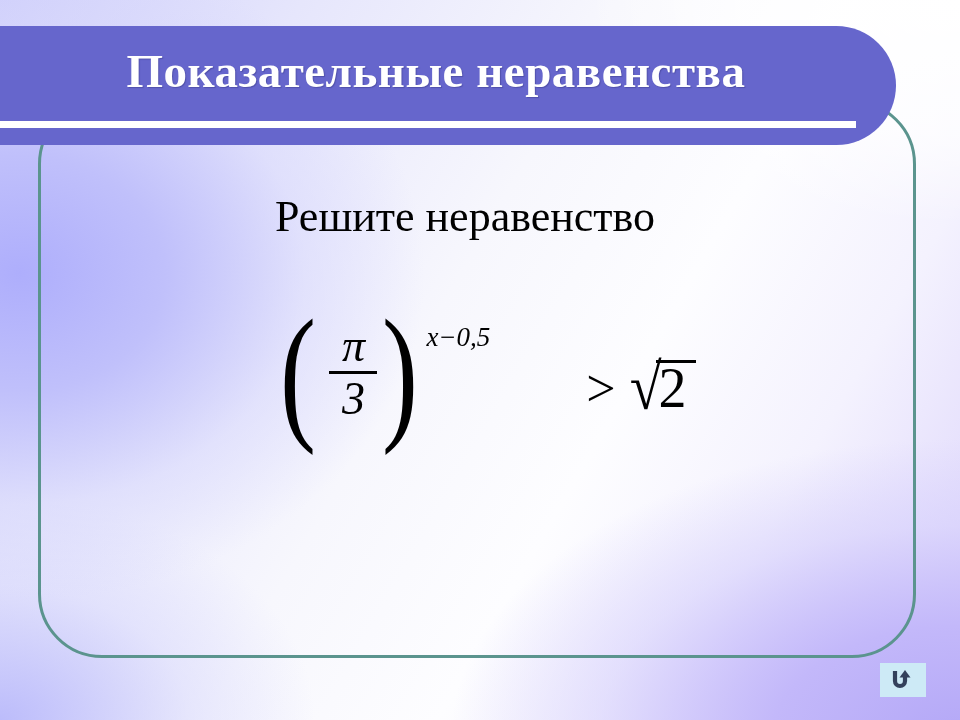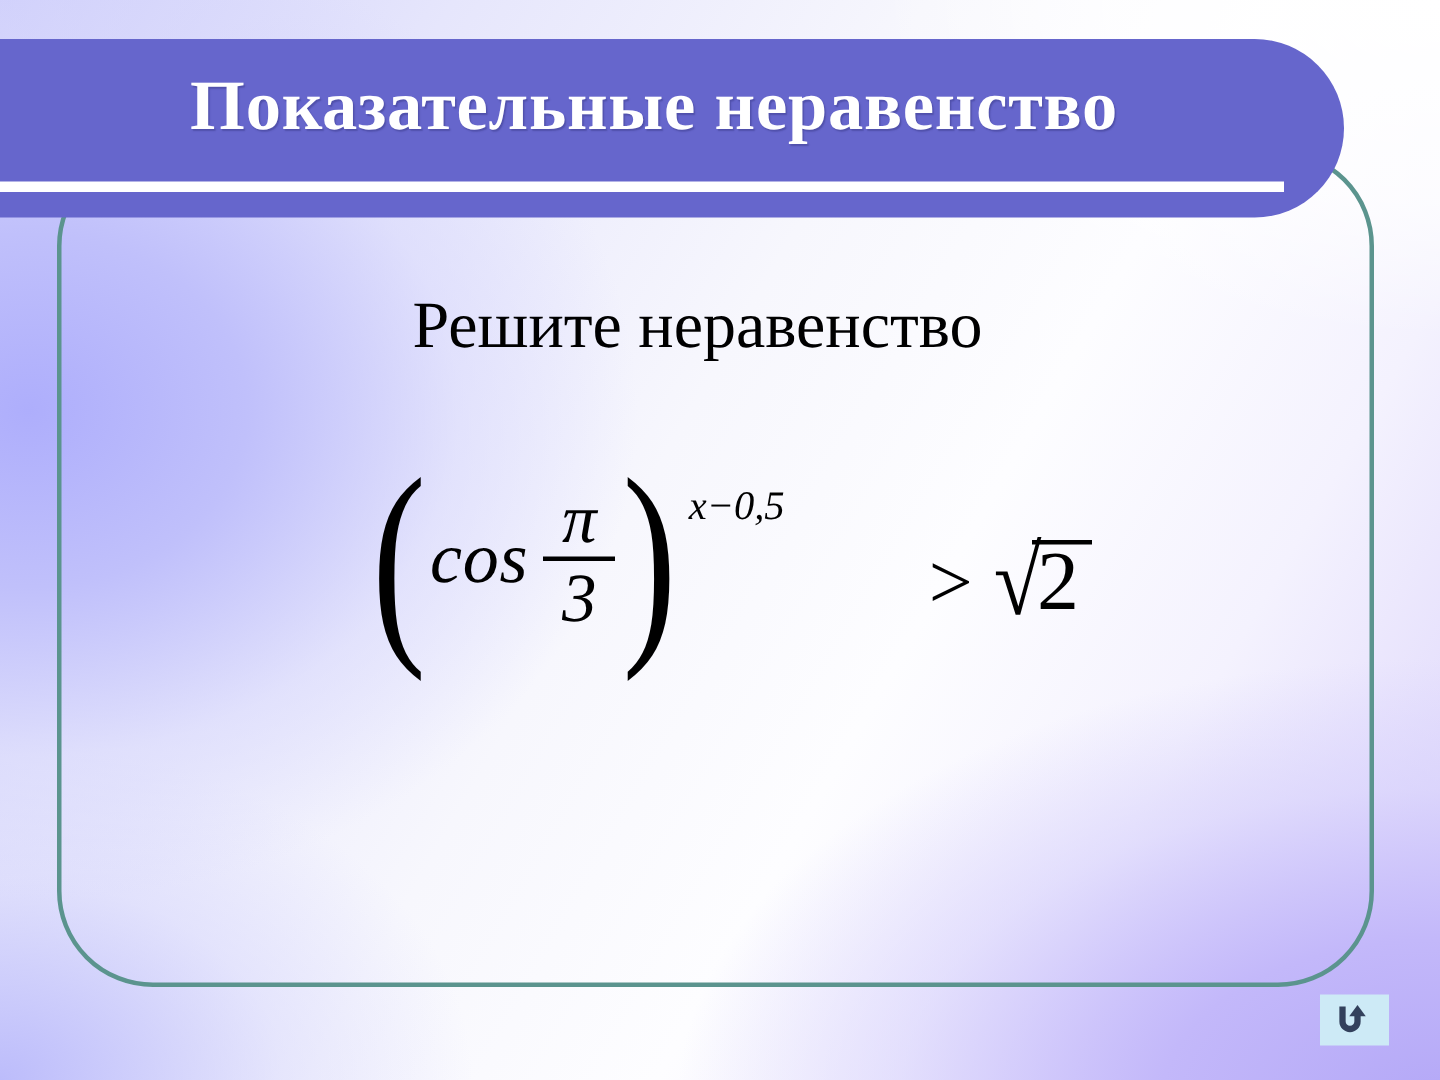--- a/index.html
+++ b/index.html
@@ -221,30 +221,29 @@
 
 <div id="slide">
 
   <div class="bg-base"></div>
   <div class="bg-diag"></div>
 
   <div class="frame"></div>
 
   <div class="titlebar"></div>
   <div class="titlebar-rule"></div>
-  <div class="title-text">Показательные неравенство</div>
+  <div class="title-text">Показательные неравенства</div>
 
   <div class="prompt">Решите неравенство</div>
 
   <div class="formula">
     <div class="lhs">
       <div class="paren-group">
         <span class="paren paren-l">(</span>
         <span class="cosfrac">
-          <span class="cos">cos</span>
           <span class="frac">
             <span class="num">π</span>
             <span class="bar"></span>
             <span class="den">3</span>
           </span>
         </span>
         <span class="paren paren-r">)</span>
       </div>
       <span class="exponent">x−0,5</span>
     </div>

